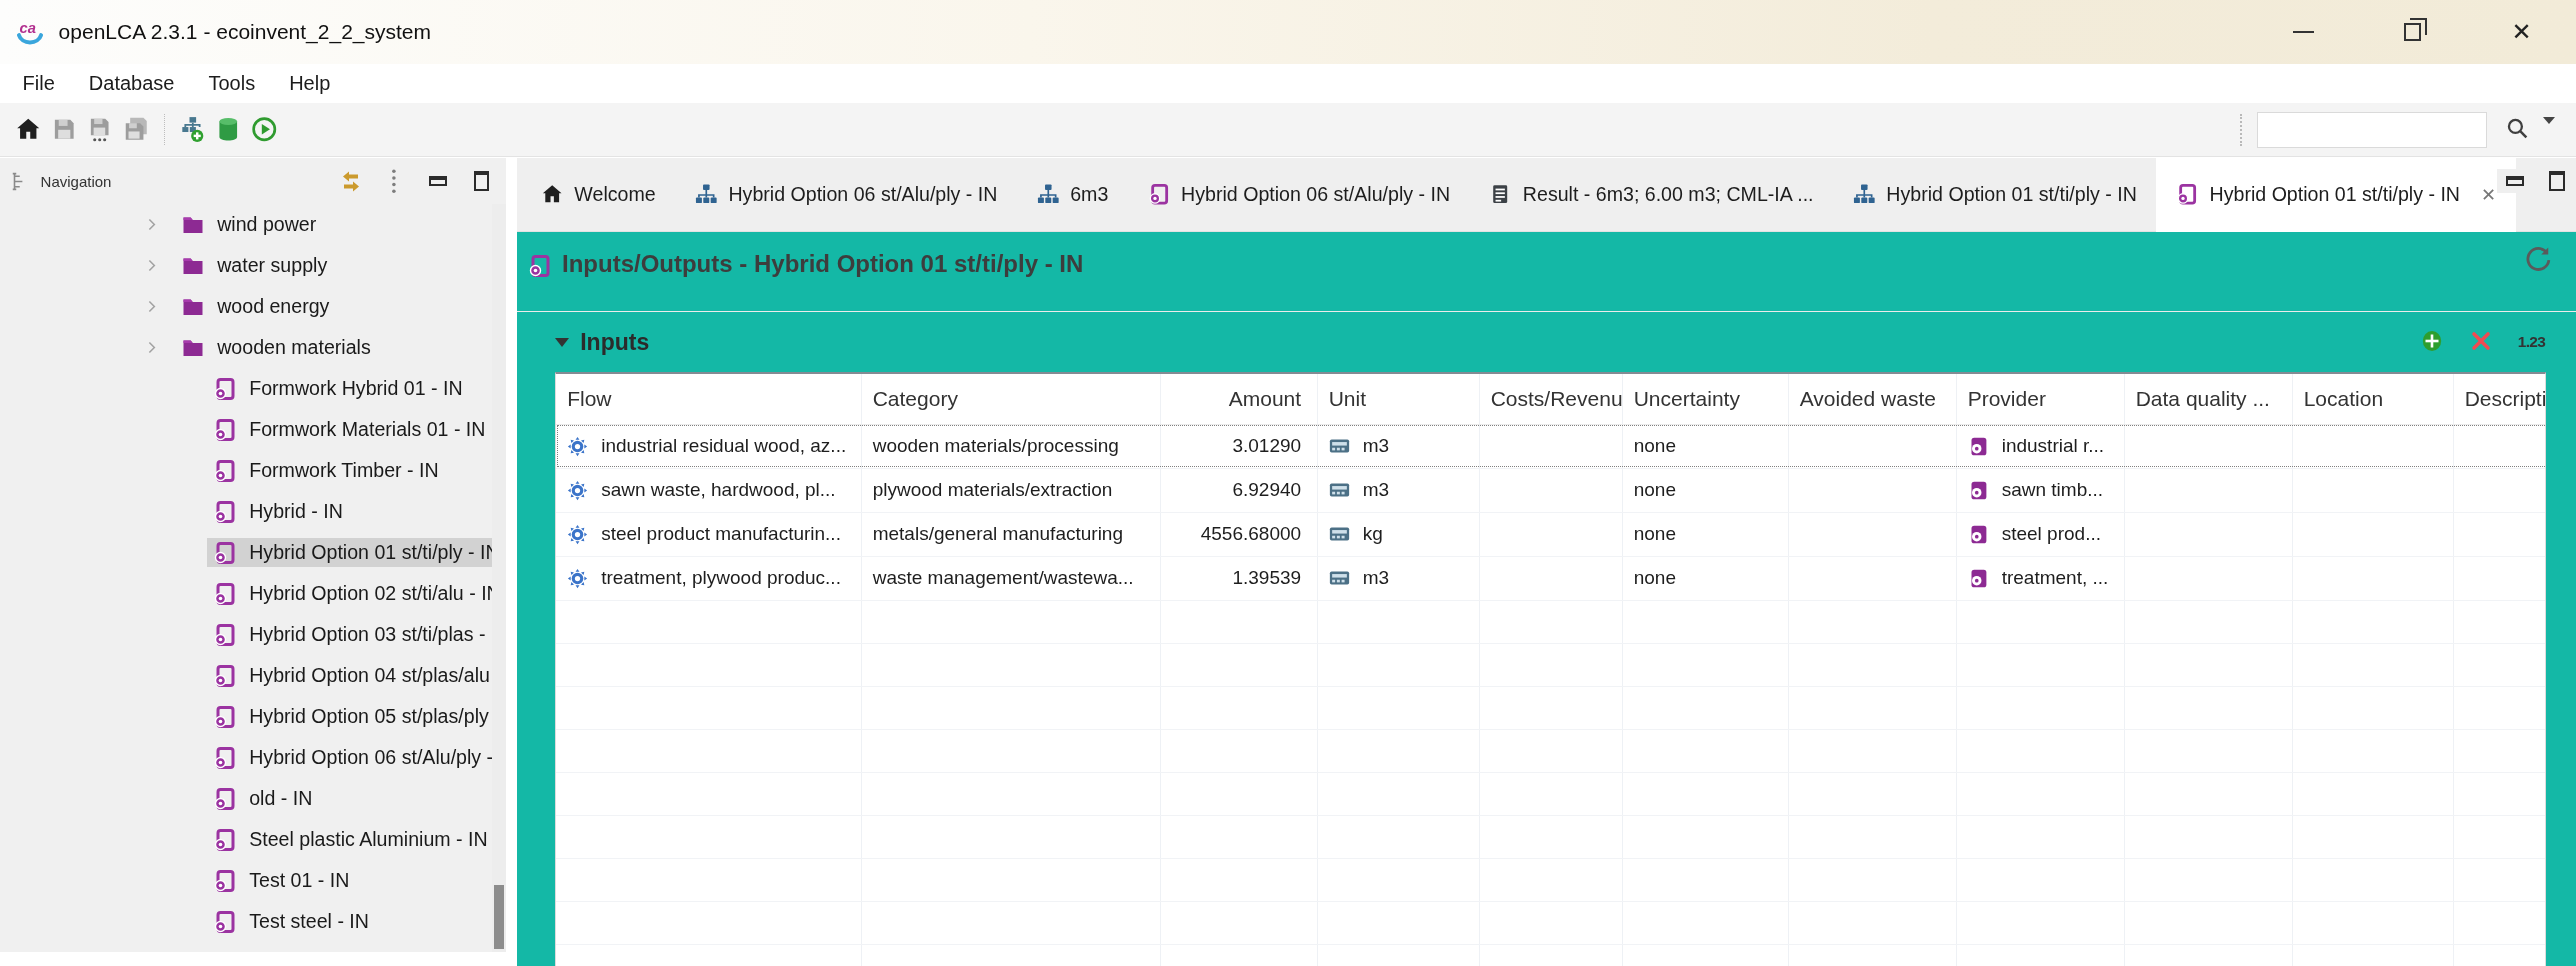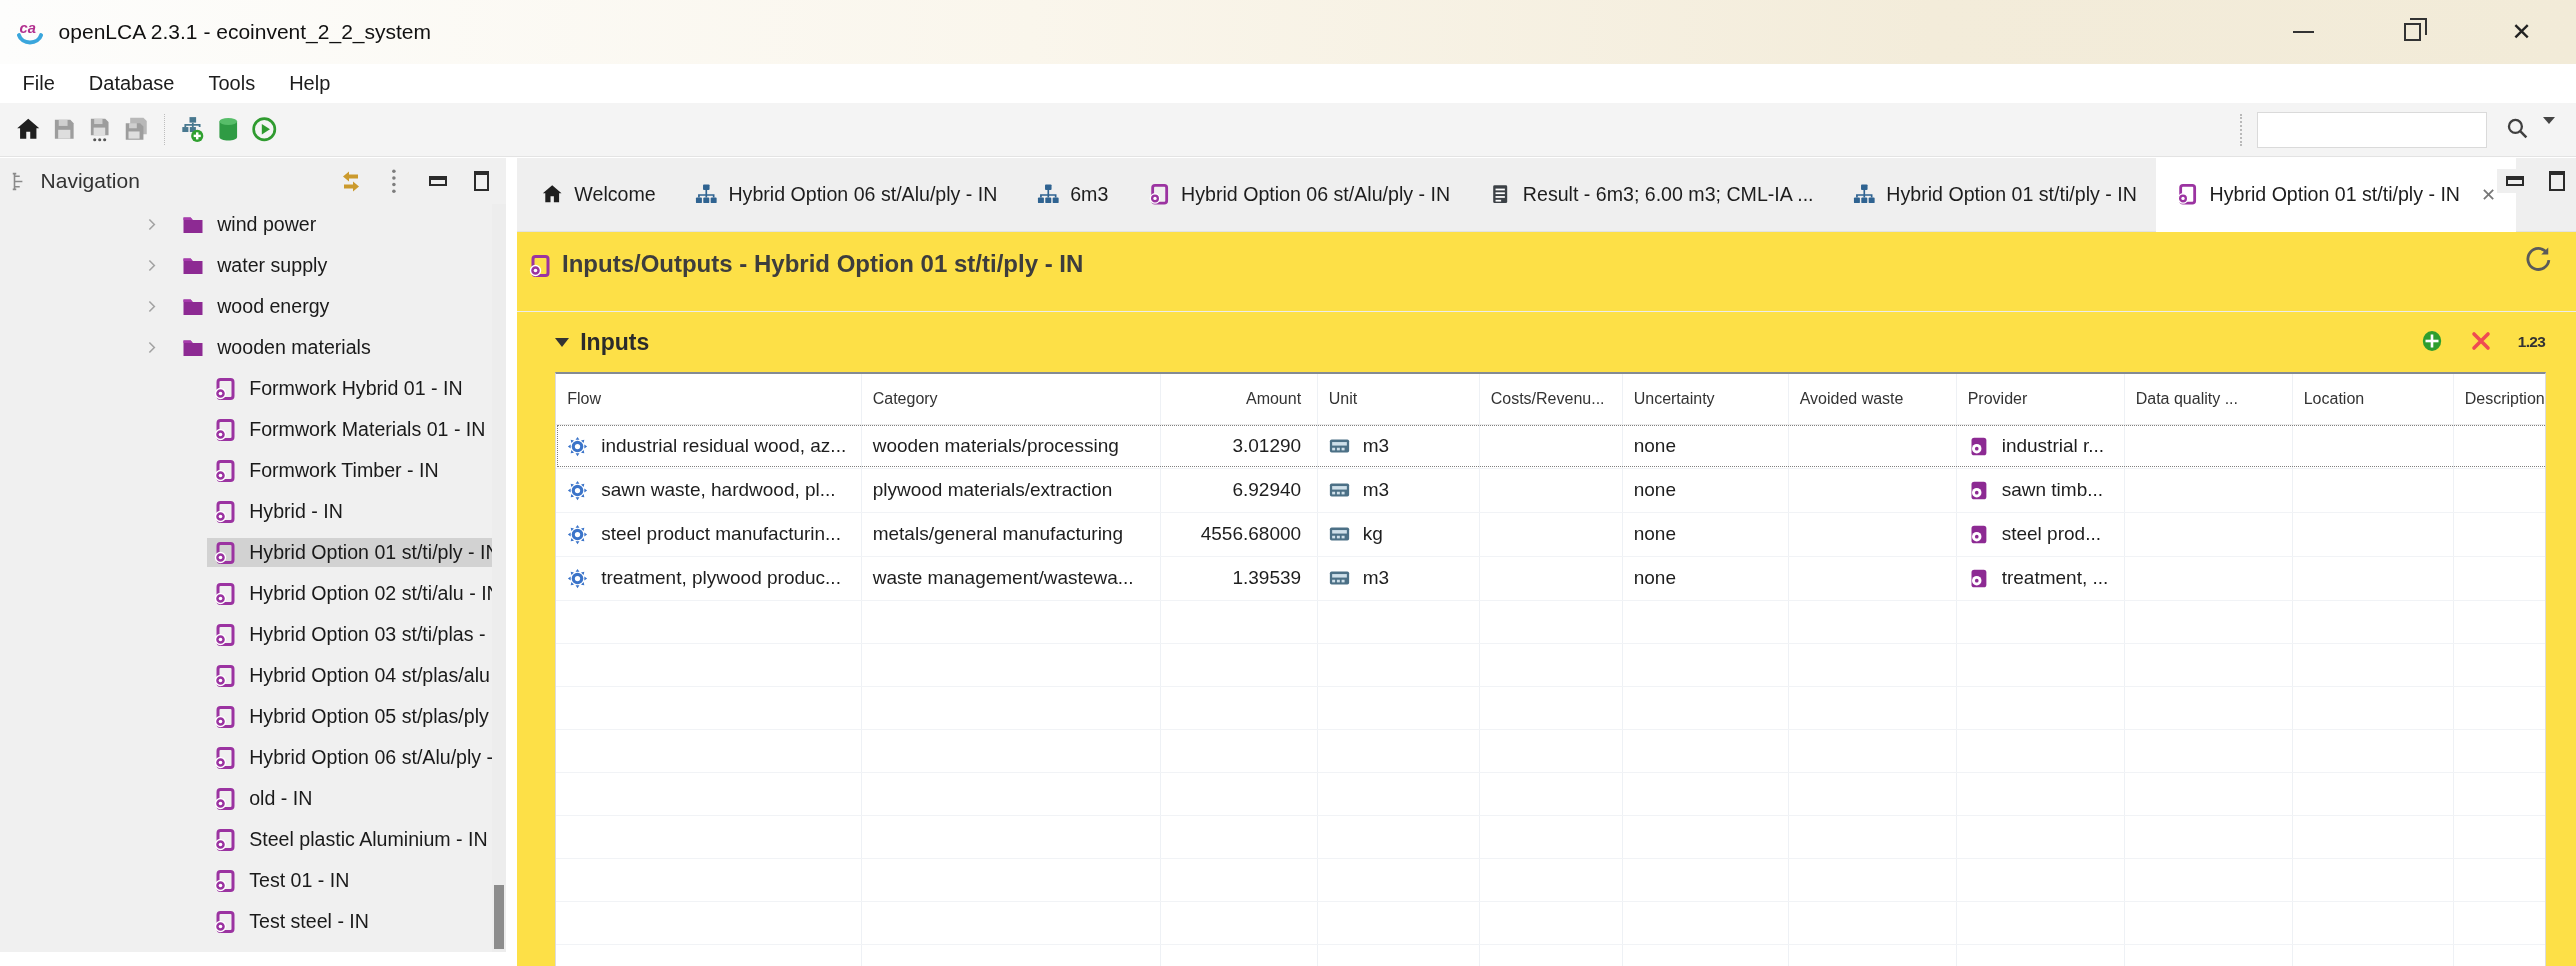--- a/index.html
+++ b/index.html
@@ -31,21 +31,21 @@
   .tsep { width:0; border-left:1.4px dotted #bdbdbd; height:31px; margin:0 9.8px; }
   .toolbar-right { margin-left:auto; display:flex; align-items:center; padding-right:21px; }
   .grip { border-left:2.1px dotted #b9b9b9; height:32px; margin-right:15.4px; }
   .searchbox { width:230px; height:36px; background:#fff; border:0.7px solid #dadada; font-size:18px; padding:0 9.8px; outline:none; }
   .search-tools { display:flex; align-items:center; gap:12.6px; margin-left:18px; }
   .caret-down { width:0; height:0; border-left:6.3px solid transparent; border-right:6.3px solid transparent; border-top:7.7px solid #444; }
 
   
   .nav { position:absolute; left:0; top:158px; width:506px; bottom:15.4px; background:#f0f0f0; overflow:hidden; }
   .nav-header { height:46px; display:flex; align-items:center; padding:0 12.6px 0 11.2px; }
-  .nav-title { font-size:21px; color:#333; margin-left:8.4px; }
+  .nav-title { font-size:15px; color:#333; margin-left:8.4px; }
   .nav-tools { margin-left:auto; display:flex; align-items:center; gap:19.6px; }
   .mini-ico { display:flex; align-items:center; justify-content:center; width:24px; height:24px; }
   .g-minbar { width:18px; height:9.8px; border:2.1px solid #2b2b2b; border-top-width:4.9px; }
   .g-maxbox { width:15.4px; height:19.6px; border:2.1px solid #2b2b2b; border-top-width:4.9px; }
   .nav-tree { position:absolute; top:46px; left:0; right:14px; bottom:0; overflow:hidden; }
   .trow { height:41px; display:flex; align-items:center; }
   .trow.folder { padding-left:143px; }
   .trow.system { padding-left:207px; }
   .chev { width:32px; display:flex; align-items:center; }
   .chev svg { width:17px; height:17px; }
@@ -59,37 +59,37 @@
 
   
   .editor { position:absolute; left:517px; top:158px; right:0; bottom:0; background:#fff; }
   .tabbar { position:absolute; top:0; left:0; right:0; height:74px; background:#efefef; border-bottom:0.7px solid #e2e2e2; display:flex; align-items:stretch; padding-left:4.2px; }
   .tab { display:flex; align-items:center; gap:11.2px; padding:0 19.6px; font-size:19.6px; color:#1d1d1d; white-space:nowrap; }
   .tab svg { width:22.4px; height:22.4px; flex:0 0 auto; }
   .tab.active { background:#fff; box-shadow:0 1.4px 0 #fff; }
   .tab-close { font-size:18px; color:#777; margin-left:9.8px; }
   .tab-corner { position:absolute; right:7px; top:11.2px; display:flex; gap:18px; background:#efefef; padding-left:5.6px; }
 
-  .content { position:absolute; top:74px; left:0; right:0; bottom:0; background:#fde047; }
+  .content { position:absolute; top:74px; left:0; right:0; bottom:0; background:#14b8a6; }
   .page-header { height:80px; border-bottom:1.4px solid #ececec; display:flex; align-items:flex-start; padding:18px 0 0 11.2px; position:relative; }
   .page-header svg.psicon { width:24px; height:24px; margin-top:4.2px; }
   .page-title { font-size:24px; font-weight:bold; color:#3d3d3d; margin-left:9.8px; white-space:nowrap; }
   .refresh { position:absolute; right:24px; top:12.6px; }
   .refresh svg { width:28px; height:28px; }
 
   .section-bar { height:60px; display:flex; align-items:center; padding:0 31px 0 38px; }
   .tri-down { width:0; height:0; border-left:7px solid transparent; border-right:7px solid transparent; border-top:9px solid #333; margin-right:11.2px; }
   .section-title { font-size:23px; font-weight:bold; color:#2b2b2b; }
   .section-tools { margin-left:auto; display:flex; align-items:center; gap:25px; }
   .section-tools svg { width:24px; height:24px; }
   .formula-label { font-size:15.4px; font-weight:bold; color:#333; letter-spacing:-0.7px; }
 
   .table-wrap { position:absolute; top:140px; left:38px; right:30px; bottom:0; border-top:2.1px solid #848b93; border-left:0.7px solid #dcdcdc; border-right:0.7px solid #dcdcdc; overflow:hidden; background:#fff; }
   table { width:1991px; table-layout:fixed; border-collapse:collapse; }
-  th { height:50px; font-size:16px; font-weight:normal; color:#333; text-align:left; padding:0 5.6px 0 11.2px; border-right:0.7px solid #eef1f5; border-bottom:0.7px solid #ebebeb; white-space:nowrap; overflow:hidden; background:#fff; }
+  th { height:50px; font-size:21px; font-weight:normal; color:#333; text-align:left; padding:0 5.6px 0 11.2px; border-right:0.7px solid #eef1f5; border-bottom:0.7px solid #ebebeb; white-space:nowrap; overflow:hidden; background:#fff; }
   td { height:44px; font-size:19px; color:#1e1e1e; padding:0 5.6px 0 11.2px; border-right:0.7px solid #eef1f5; border-bottom:0.7px solid #f1f3f6; white-space:nowrap; overflow:hidden; }
   tr.filler td { height:43px; }
   th.num, td.num { text-align:right; padding-right:15.4px; }
   .cellflex { display:flex; align-items:center; gap:13px; }
   .cellflex svg { flex:0 0 auto; }
   .flow-ico { width:21px; height:21px; }
   .unit-ico { width:21px; height:18px; }
   .prov-ico { width:21px; height:21px; }
   tr.focused { outline:1.4px dotted #808080; outline-offset:-2.1px; }
 </style>

